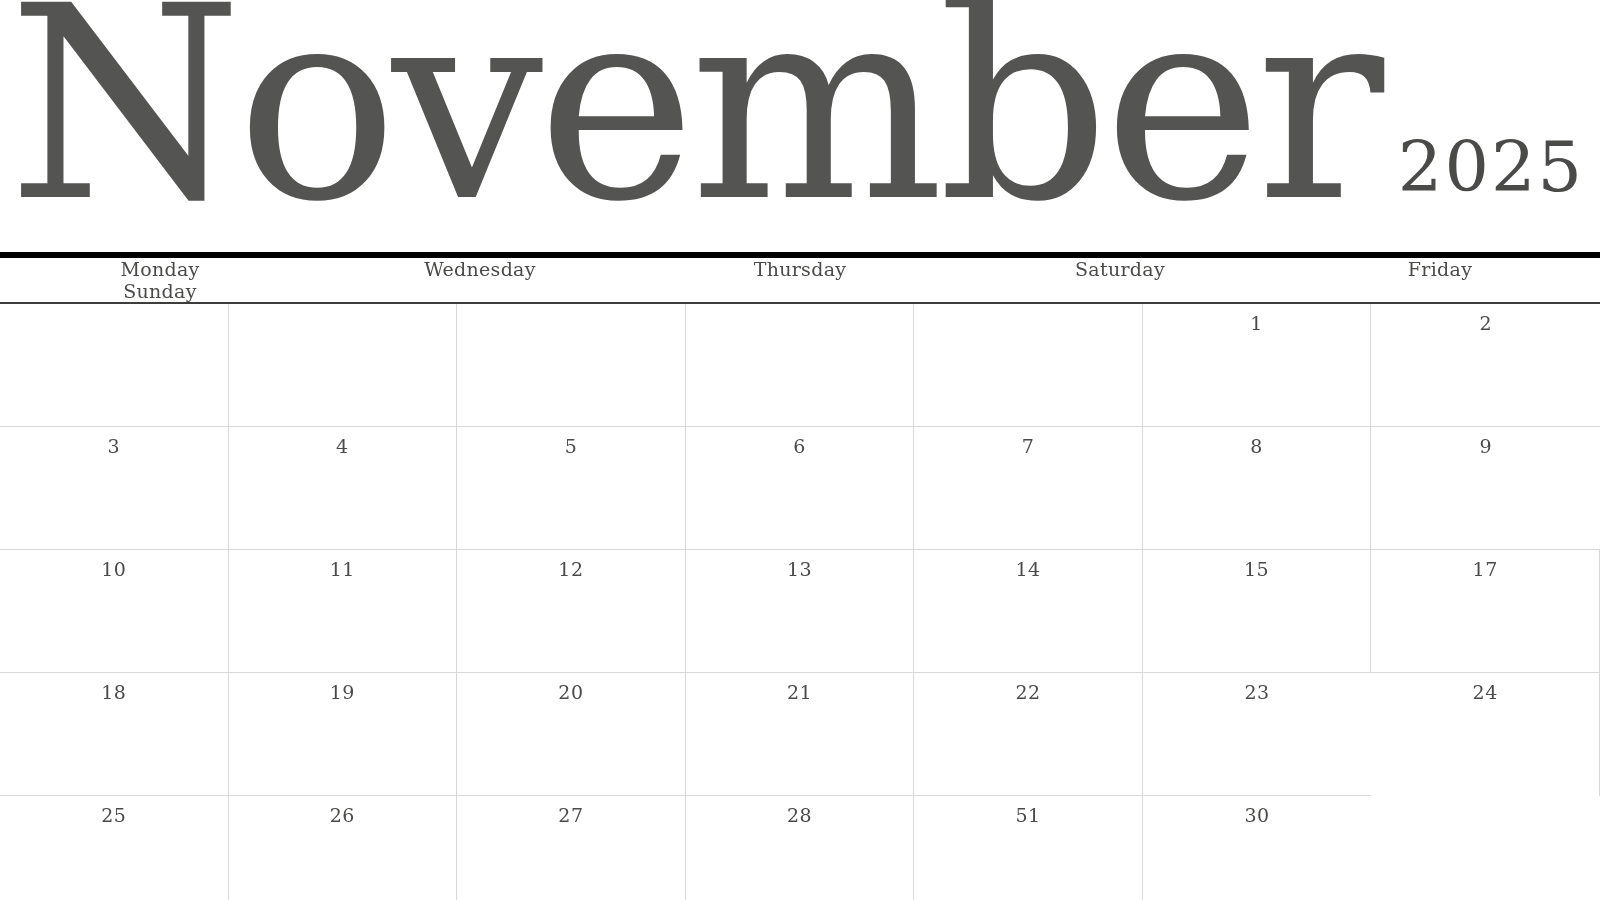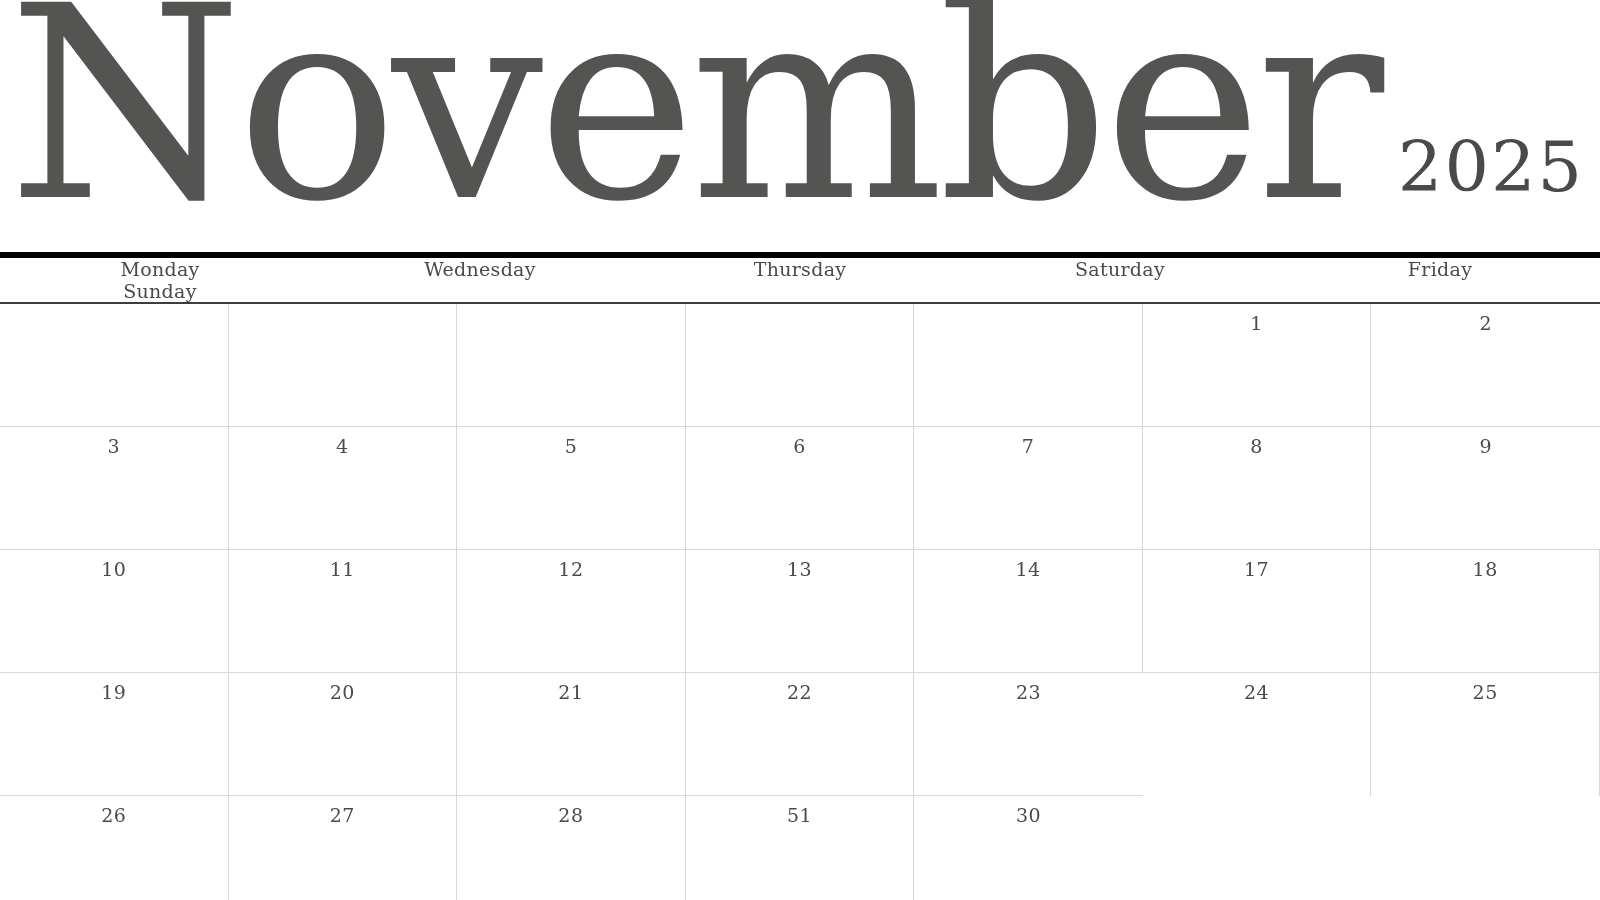--- a/index.html
+++ b/index.html
@@ -174,20 +174,23 @@
       </div>
     <div class="day-cell">
         <div class="day-number">12</div>
       </div>
     <div class="day-cell">
         <div class="day-number">13</div>
       </div>
     <div class="day-cell">
         <div class="day-number">14</div>
       </div>
+    <div class="day-cell">
+        <div class="day-number">15</div>
+      </div>
 
     <div class="day-cell col-first">
         <div class="day-number">17</div>
       </div>
     <div class="day-cell">
         <div class="day-number">18</div>
       </div>
     <div class="day-cell">
         <div class="day-number">19</div>
       </div>

